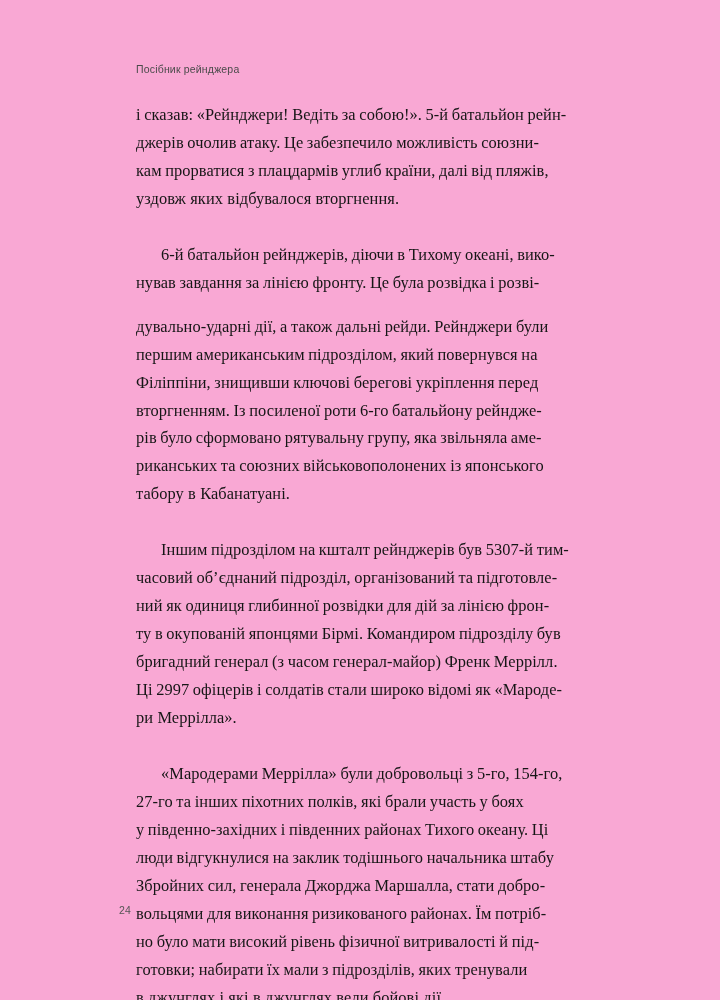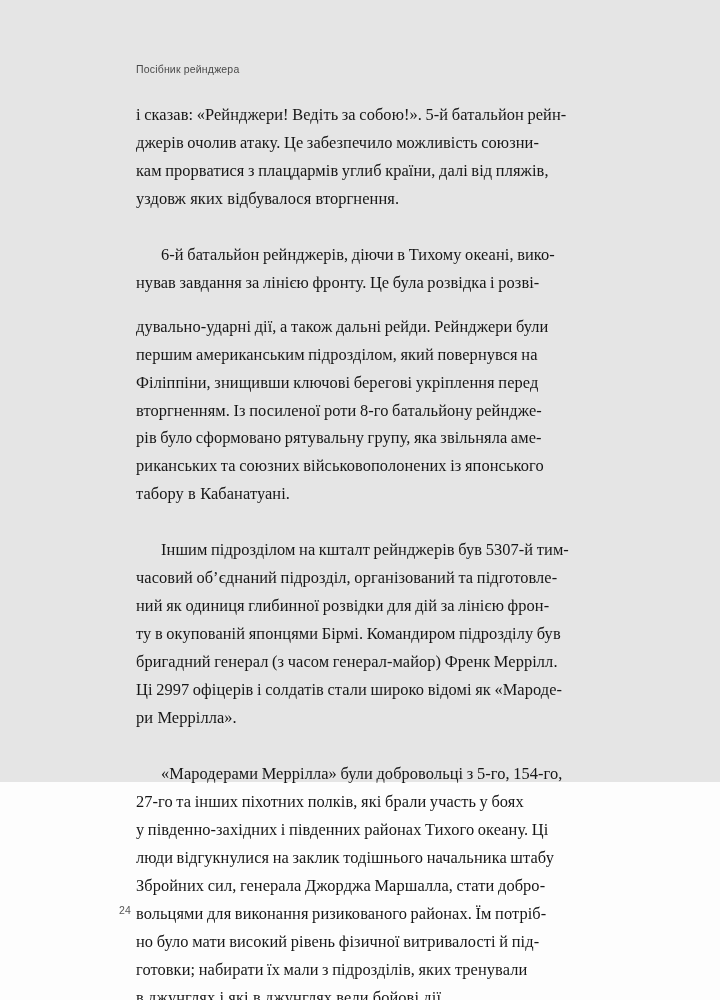--- a/index.html
+++ b/index.html
@@ -14,22 +14,22 @@
     font-family: "Liberation Serif", "DejaVu Serif", serif;
     color: #1a1a1a;
     overflow: hidden;
     position: relative;
     -webkit-font-smoothing: antialiased;
   }
 
   .page {
     position: relative;
     width: 720px;
-    height: 782px;
-    background: #e5e5e5;
+    height: 1000px;
+    background: #f9a8d4;
     box-sizing: border-box;
   }
 
   
   .running-head {
     position: absolute;
     left: 136px;
     top: 62px;
     font-family: "Liberation Sans", "DejaVu Sans", sans-serif;
     font-size: 10.5px;
@@ -106,21 +106,21 @@
       <span class="jline" style="word-spacing: -0.6px;">кам прорватися з плацдармів углиб країни, далі від пляжів,</span>
       <span class="jline" style="text-align:left">уздовж яких відбувалося вторгнення.</span>
     </p>
 
     <p class="para no-indent">
       <span class="jline" style="text-indent: 25px; word-spacing: -0.6px;">6-й батальйон рейнджерів, діючи в Тихому океані, вико-</span>
       <span class="jline" style="word-spacing: -0.6px;">нував завдання за лінією фронту. Це була розвідка і розві-</span>
       <span class="jline" style="word-spacing: -0.6px; margin-top: 16px;">дувально-ударні дії, а також дальні рейди. Рейнджери були</span>
       <span class="jline" style="word-spacing: -0.6px;">першим американським підрозділом, який повернувся на</span>
       <span class="jline" style="word-spacing: -0.6px;">Філіппіни, знищивши ключові берегові укріплення перед</span>
-      <span class="jline" style="word-spacing: -0.6px;">вторгненням. Із посиленої роти 8-го батальйону рейндже-</span>
+      <span class="jline" style="word-spacing: -0.6px;">вторгненням. Із посиленої роти 6-го батальйону рейндже-</span>
       <span class="jline" style="word-spacing: -0.6px;">рів було сформовано рятувальну групу, яка звільняла аме-</span>
       <span class="jline" style="word-spacing: -0.6px;">риканських та союзних військовополонених із японського</span>
       <span class="jline" style="text-align:left">табору в Кабанатуані.</span>
     </p>
 
     <p class="para no-indent">
       <span class="jline" style="text-indent: 25px; word-spacing: -0.6px;">Іншим підрозділом на кшталт рейнджерів був 5307-й тим-</span>
       <span class="jline" style="word-spacing: -0.6px;">часовий об’єднаний підрозділ, організований та підготовле-</span>
       <span class="jline" style="word-spacing: -0.6px;">ний як одиниця глибинної розвідки для дій за лінією фрон-</span>
       <span class="jline" style="word-spacing: -0.6px;">ту в окупованій японцями Бірмі. Командиром підрозділу був</span>

